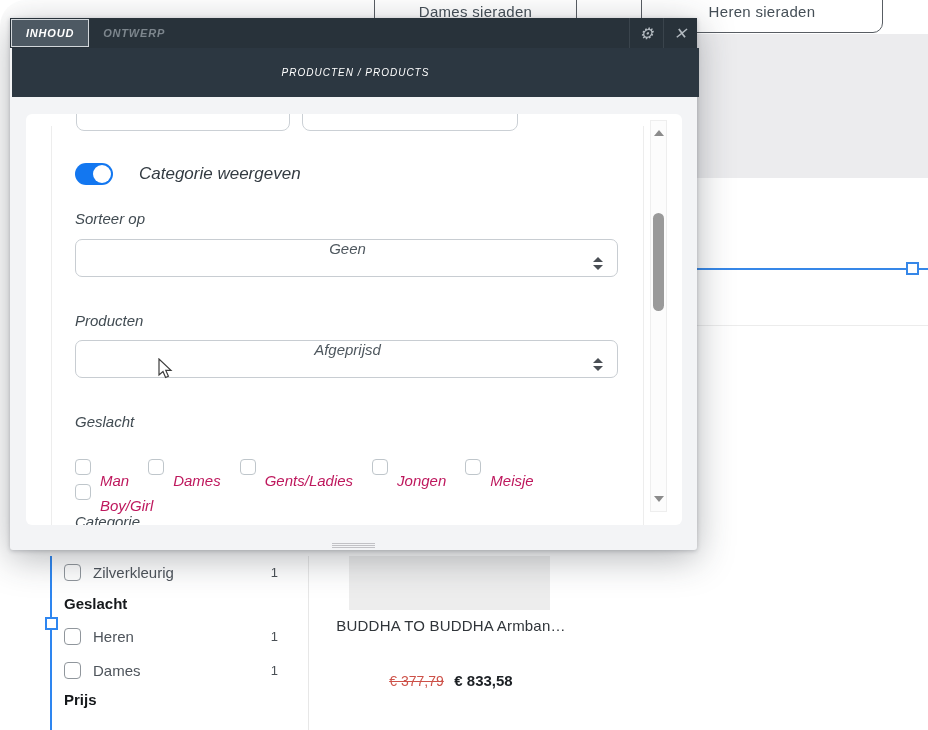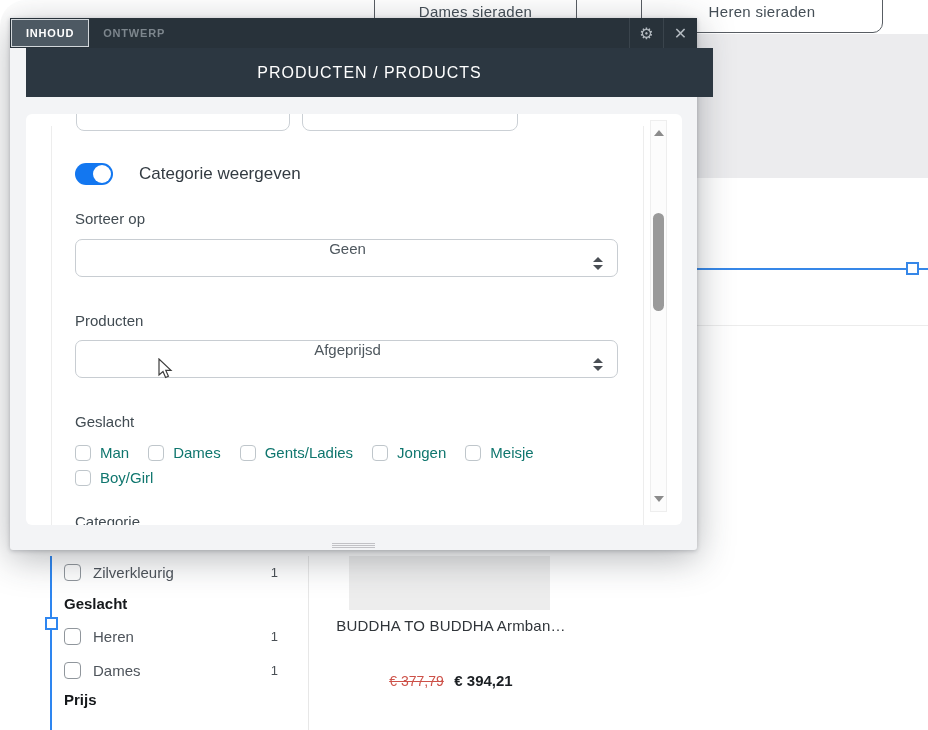--- a/index.html
+++ b/index.html
@@ -29,50 +29,50 @@
 
   .prod-img{position:absolute;left:349px;top:556px;width:201px;height:54px;background:#ededed;}
   .prod-name{position:absolute;left:324px;top:617px;width:254px;text-align:center;
     font-size:15px;color:#30353a;letter-spacing:.2px;white-space:nowrap;}
   .prod-prices{position:absolute;left:324px;top:672px;width:254px;text-align:center;white-space:nowrap;}
   .old-price{font-size:14px;color:#cd5148;text-decoration:line-through;margin-right:6px;}
   .new-price{font-size:15px;color:#1b1f23;font-weight:bold;}
 
   
   .modal{position:absolute;left:10px;top:18px;width:687px;height:532px;background:#f3f4f6;
-    box-shadow:0 8px 36px rgba(40,45,55,.35),0 1px 4px rgba(40,45,55,.25);border-radius:0 0 3px 3px;z-index:10;}
+    box-shadow:0 8px 36px rgba(40,45,55,.35),0 1px 4px rgba(40,45,55,.25);border-radius:0 0 3px 3px;z-index:10;font-style:italic;}
   .m-tabsrow{position:absolute;left:0;top:0;width:100%;height:30px;background:#28323a;display:flex;align-items:stretch;}
   .m-tab{display:flex;align-items:center;padding:0 14px;font-size:11px;font-weight:bold;letter-spacing:.8px;color:#7d868d;}
   .m-tab.active{margin:1px 0 1px 1px;background:#4d5963;border:1px solid #d2d7db;color:#fff;}
   .m-head-icons{margin-left:auto;display:flex;align-items:stretch;}
   .m-head-divider{width:1px;background:#3a444c;}
   .m-icon{width:33px;display:flex;align-items:center;justify-content:center;font-size:16px;color:#b3bac0;cursor:pointer;}
-  .m-titlebar{position:absolute;left:16px;top:30px;width:100%;height:49px;background:#2c3741;
-    display:flex;align-items:center;justify-content:center;color:#fff;font-size:16px;letter-spacing:1px;}
+  .m-titlebar{position:absolute;left:2px;top:30px;width:100%;height:49px;background:#2c3741;
+    display:flex;align-items:center;justify-content:center;color:#fff;font-size:10px;letter-spacing:1px;}
 
   .m-card{position:absolute;left:16px;top:96px;width:656px;height:411px;background:#fff;border-radius:6px;overflow:hidden;}
   .inner-vline{position:absolute;top:12px;bottom:0;width:1px;background:#ededed;}
   .partial-input{position:absolute;top:-24px;height:41px;border:1px solid #cbd0d5;border-radius:8px;background:#fff;}
 
   .toggle-row{position:absolute;left:49px;top:49px;display:flex;align-items:center;}
   .toggle{width:38px;height:22px;border-radius:11px;background:#1377f0;position:relative;flex:0 0 auto;}
   .toggle .knob{position:absolute;right:2px;top:2px;width:18px;height:18px;border-radius:50%;background:#fff;}
   .toggle-label{margin-left:26px;font-size:17px;color:#333b42;}
 
   .f-label{position:absolute;left:49px;font-size:15px;color:#414b52;}
   .f-select{position:absolute;left:49px;width:543px;height:38px;border:1px solid #c8cdd2;border-radius:7px;background:#fff;
     display:flex;align-items:center;padding:0 14px 0 16px;font-size:15px;color:#4e575e;flex-direction:column;}
   .sel-caret{margin-left:auto;display:flex;flex-direction:column;align-items:center;gap:3px;}
   .sel-caret .up{width:0;height:0;border-left:5px solid transparent;border-right:5px solid transparent;border-bottom:5px solid #4a4f55;}
   .sel-caret .down{width:0;height:0;border-left:5px solid transparent;border-right:5px solid transparent;border-top:5px solid #4a4f55;}
 
   .cb-row{position:absolute;left:49px;display:flex;align-items:center;gap:19px;}
   .cb-item{display:flex;align-items:center;gap:9px;}
   .cb-item .cb{width:16px;height:16px;border:1px solid #bfc6cb;border-radius:4px;background:#fff;}
-  .cb-item .t{font-size:15px;color:#0f766e;}
+  .cb-item .t{font-size:15px;color:#be185d;margin-top:28px;}
 
   .m-scrollbar{position:absolute;left:624px;top:6px;width:17px;height:392px;background:#fcfcfc;border:1px solid #eeeeee;}
   .sb-arrow-up{position:absolute;left:3px;top:9px;width:0;height:0;border-left:5px solid transparent;border-right:5px solid transparent;border-bottom:6px solid #8b8b8b;}
   .sb-arrow-down{position:absolute;left:3px;bottom:9px;width:0;height:0;border-left:5px solid transparent;border-right:5px solid transparent;border-top:6px solid #8b8b8b;}
   .sb-thumb{position:absolute;left:2px;top:92px;width:11px;height:98px;background:#9a9a9a;border-radius:6px;}
 
   .drag-handle{position:absolute;left:322px;top:525px;width:43px;display:flex;flex-direction:column;gap:1px;}
   .drag-handle i{display:block;height:1px;background:#c1c1c5;}
 
   .cursor{position:absolute;left:132px;top:244px;z-index:5;}
@@ -113,21 +113,21 @@
     <span class="cb"></span>
     <span class="lbl">Dames</span>
     <span class="cnt">1</span>
   </div>
   <div class="filter-heading" style="top:691px;">Prijs</div>
 
   <div class="prod-img"></div>
   <div class="prod-name">BUDDHA TO BUDDHA Armban…</div>
   <div class="prod-prices">
     <span class="old-price">€ 377,79</span>
-    <span class="new-price">€ 394,21</span>
+    <span class="new-price">€ 833,58</span>
   </div>
 
   <div class="modal">
 
     <div class="m-tabsrow">
       <div class="m-tab active">
         <span>INHOUD</span>
       </div>
       <div class="m-tab">
         <span>ONTWERP</span>

